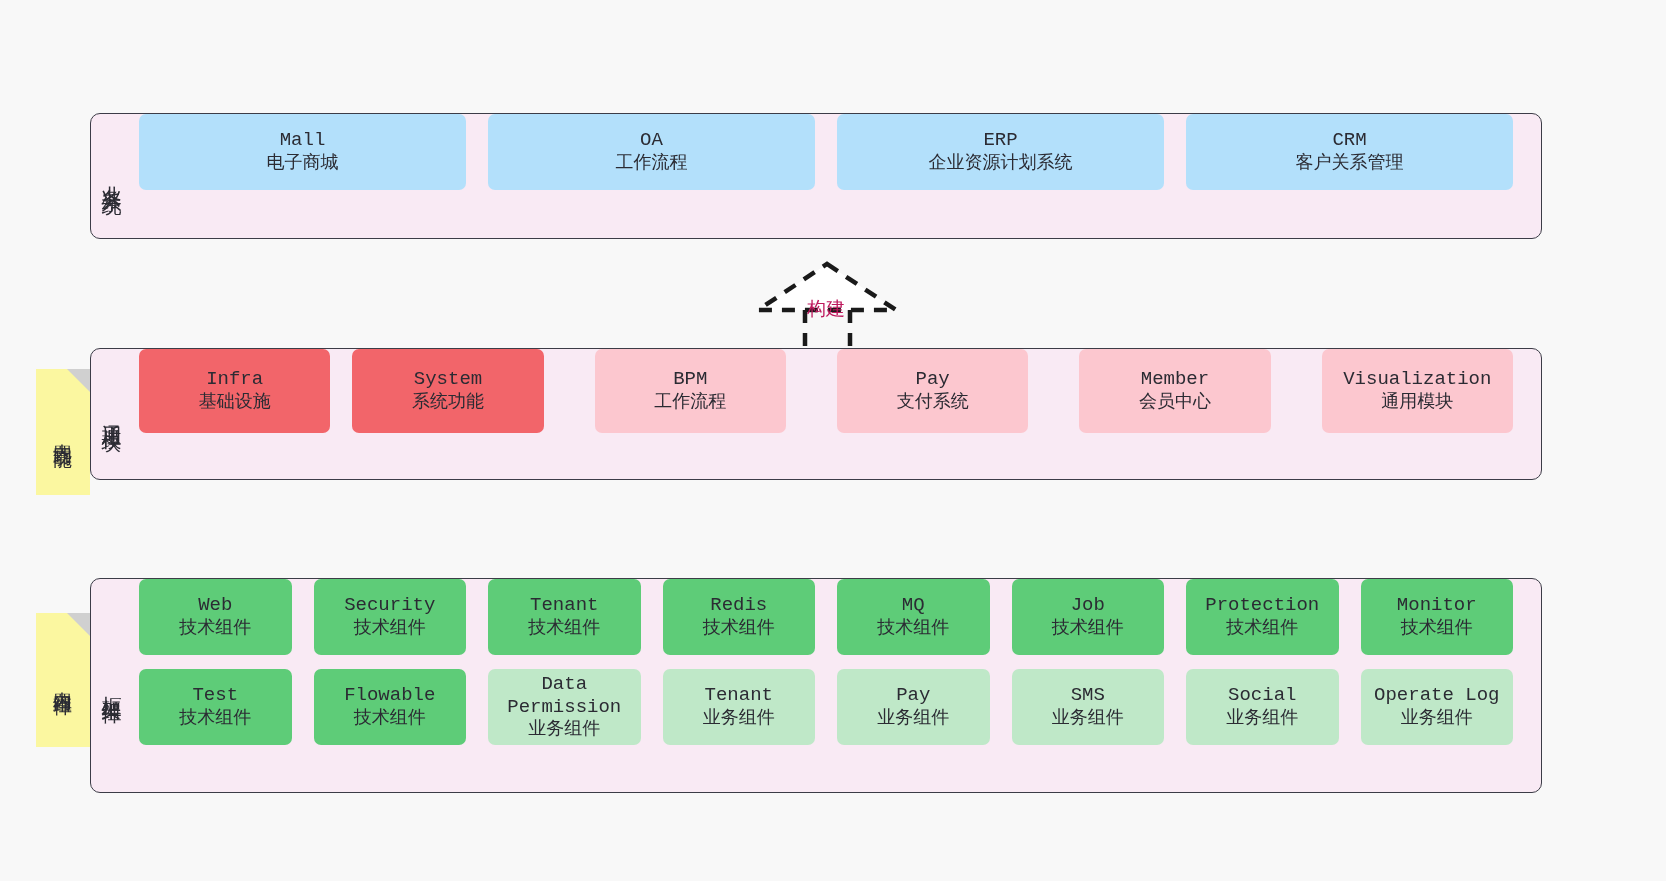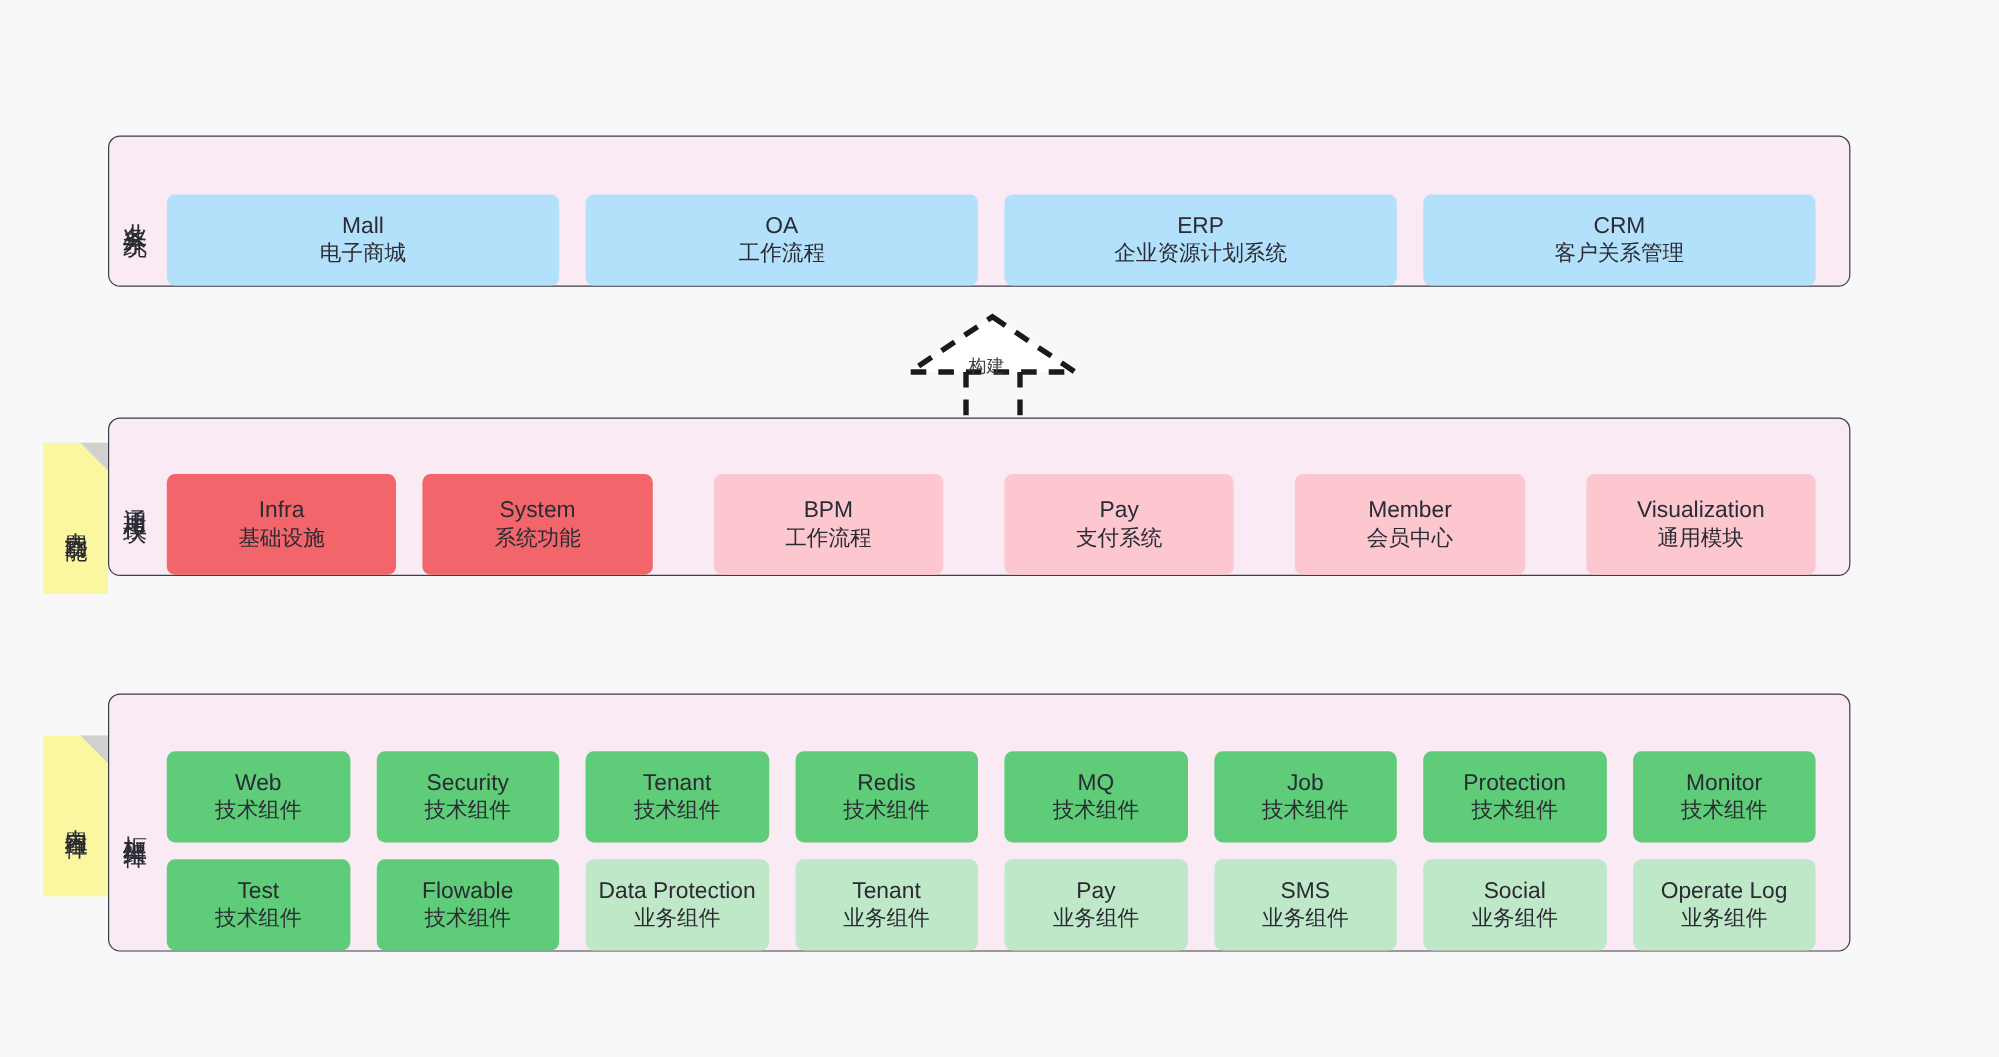--- a/index.html
+++ b/index.html
@@ -45,23 +45,24 @@
     letter-spacing: 3px;
     line-height: 1;
     white-space: nowrap;
     user-select: none;
   }
 
   .layer-body {
     flex: 1 1 auto;
     display: flex;
     flex-direction: column;
-    justify-content: flex-end;
+    justify-content: flex-start;
     gap: 14px;
     padding: 0 28px 0 6px;
+    font-family: Liberation Mono, monospace;
   }
 
   .row {
     display: flex;
     flex-direction: row;
     gap: 22px;
   }
 
   
   .card {
@@ -124,22 +125,22 @@
     border-left: 23px solid transparent;
     border-top: 23px solid #d0d0d0;
   }
 
   
   .connector {
     position: absolute;
   }
   .connector .conn-label {
     position: absolute;
-    font-size: 15px;
-    color: #404040;
+    font-size: 19px;
+    color: #be185d;
     background: transparent;
     white-space: nowrap;
     user-select: none;
   }
 </style>
 </head>
 <body>
 
 <div id="canvas">
 
@@ -262,21 +263,21 @@
       <div class="row">
         <div class="card c-green h-comp">
           <span class="en">Test</span>
           <span class="cn">技术组件</span>
         </div>
         <div class="card c-green h-comp">
           <span class="en">Flowable</span>
           <span class="cn">技术组件</span>
         </div>
         <div class="card c-lightgreen h-comp wrap">
-          <span class="en">Data Protection</span>
+          <span class="en">Data Permission</span>
           <span class="cn">业务组件</span>
         </div>
         <div class="card c-lightgreen h-comp">
           <span class="en">Tenant</span>
           <span class="cn">业务组件</span>
         </div>
         <div class="card c-lightgreen h-comp">
           <span class="en">Pay</span>
           <span class="cn">业务组件</span>
         </div>

